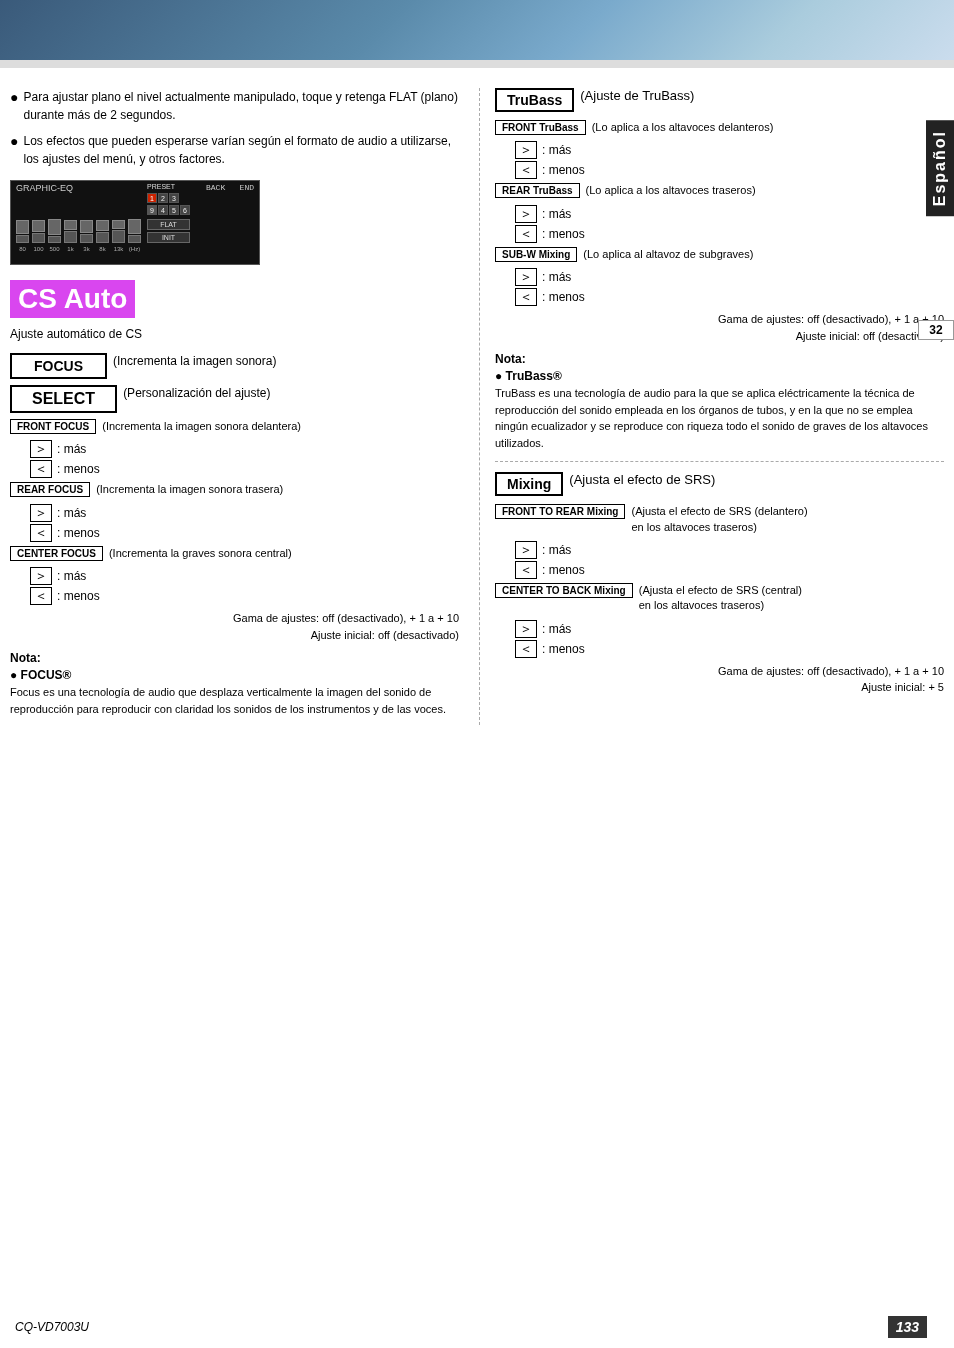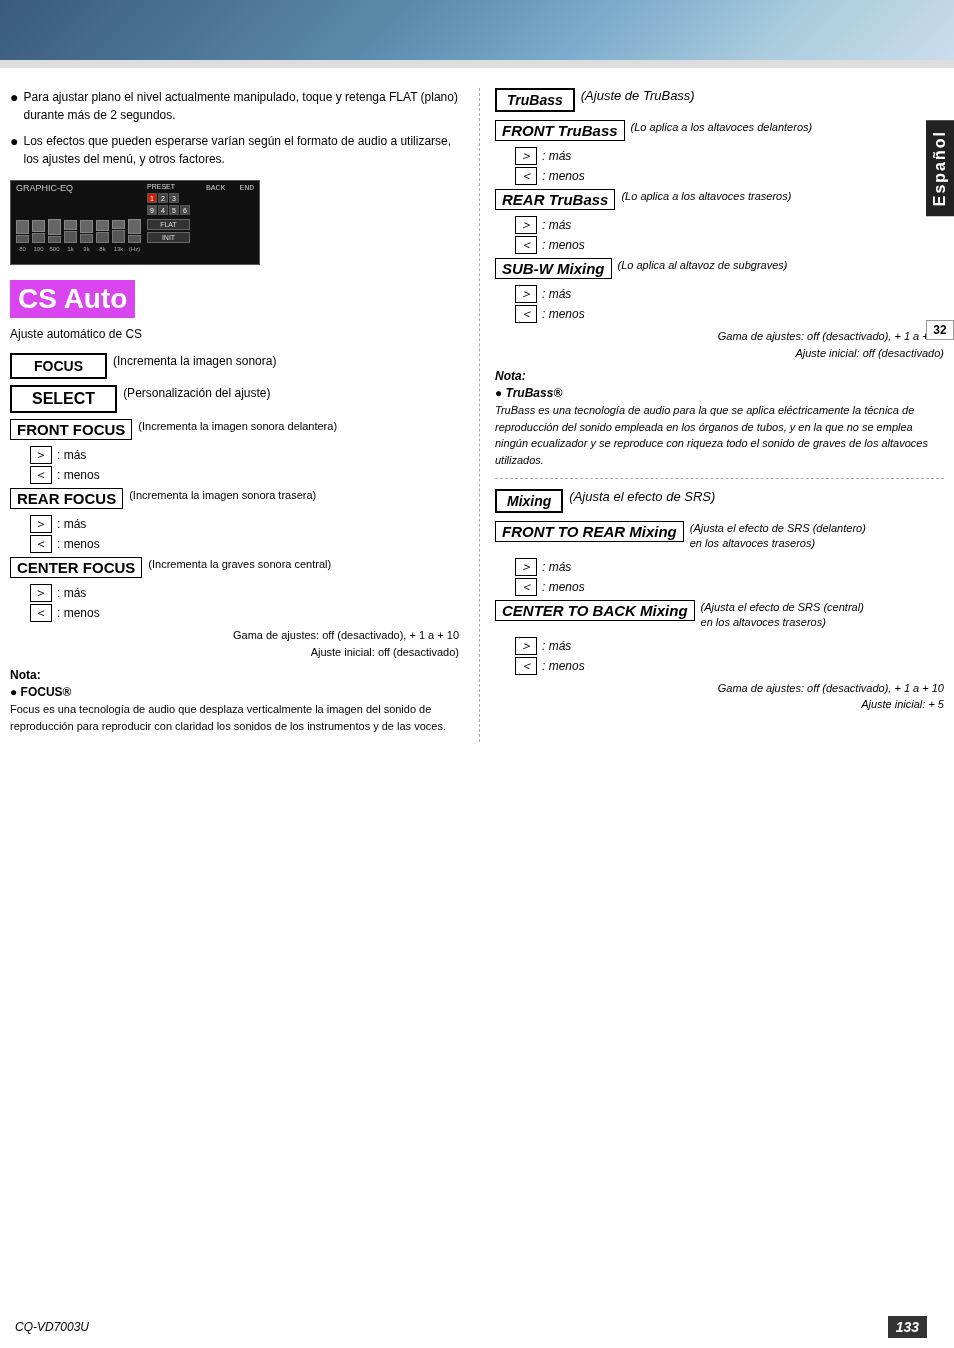--- a/index.html
+++ b/index.html
@@ -43,21 +43,21 @@
       font-size: 16px;
       font-weight: bold;
       padding: 10px 5px;
       letter-spacing: 2px;
       z-index: 10;
     }
     .page-number-box {
       position: absolute;
       right: 0;
       top: 320px;
-      width: 28px;
+      width: 36px;
       background: #fff;
       border: 1px solid #999;
       font-size: 12px;
       font-weight: bold;
       text-align: center;
       padding: 2px 0;
       z-index: 10;
     }
 
     
@@ -69,21 +69,20 @@
 
     .left-column {
       flex: 1;
       padding-right: 10px;
     }
 
     .right-column {
       flex: 1;
       border-left: 1px dashed #aaa;
       padding-left: 15px;
-      font-style: italic;
     }
 
     
     .bullet-section {
       margin-bottom: 12px;
     }
     .bullet-item {
       display: flex;
       margin-bottom: 8px;
       font-size: 12px;
@@ -133,21 +132,21 @@
       display: inline-block;
       border: 2px solid #000;
       font-weight: bold;
       padding: 2px 10px;
       font-size: 14px;
       background: #fff;
       margin-right: 6px;
       vertical-align: middle;
     }
     .section-button.small {
-      font-size: 15px;
+      font-size: 10px;
       padding: 1px 6px;
       border-width: 1px;
     }
     .section-button.bold-border {
       border-width: 2px;
     }
 
     .section-row {
       display: flex;
       align-items: flex-start;

